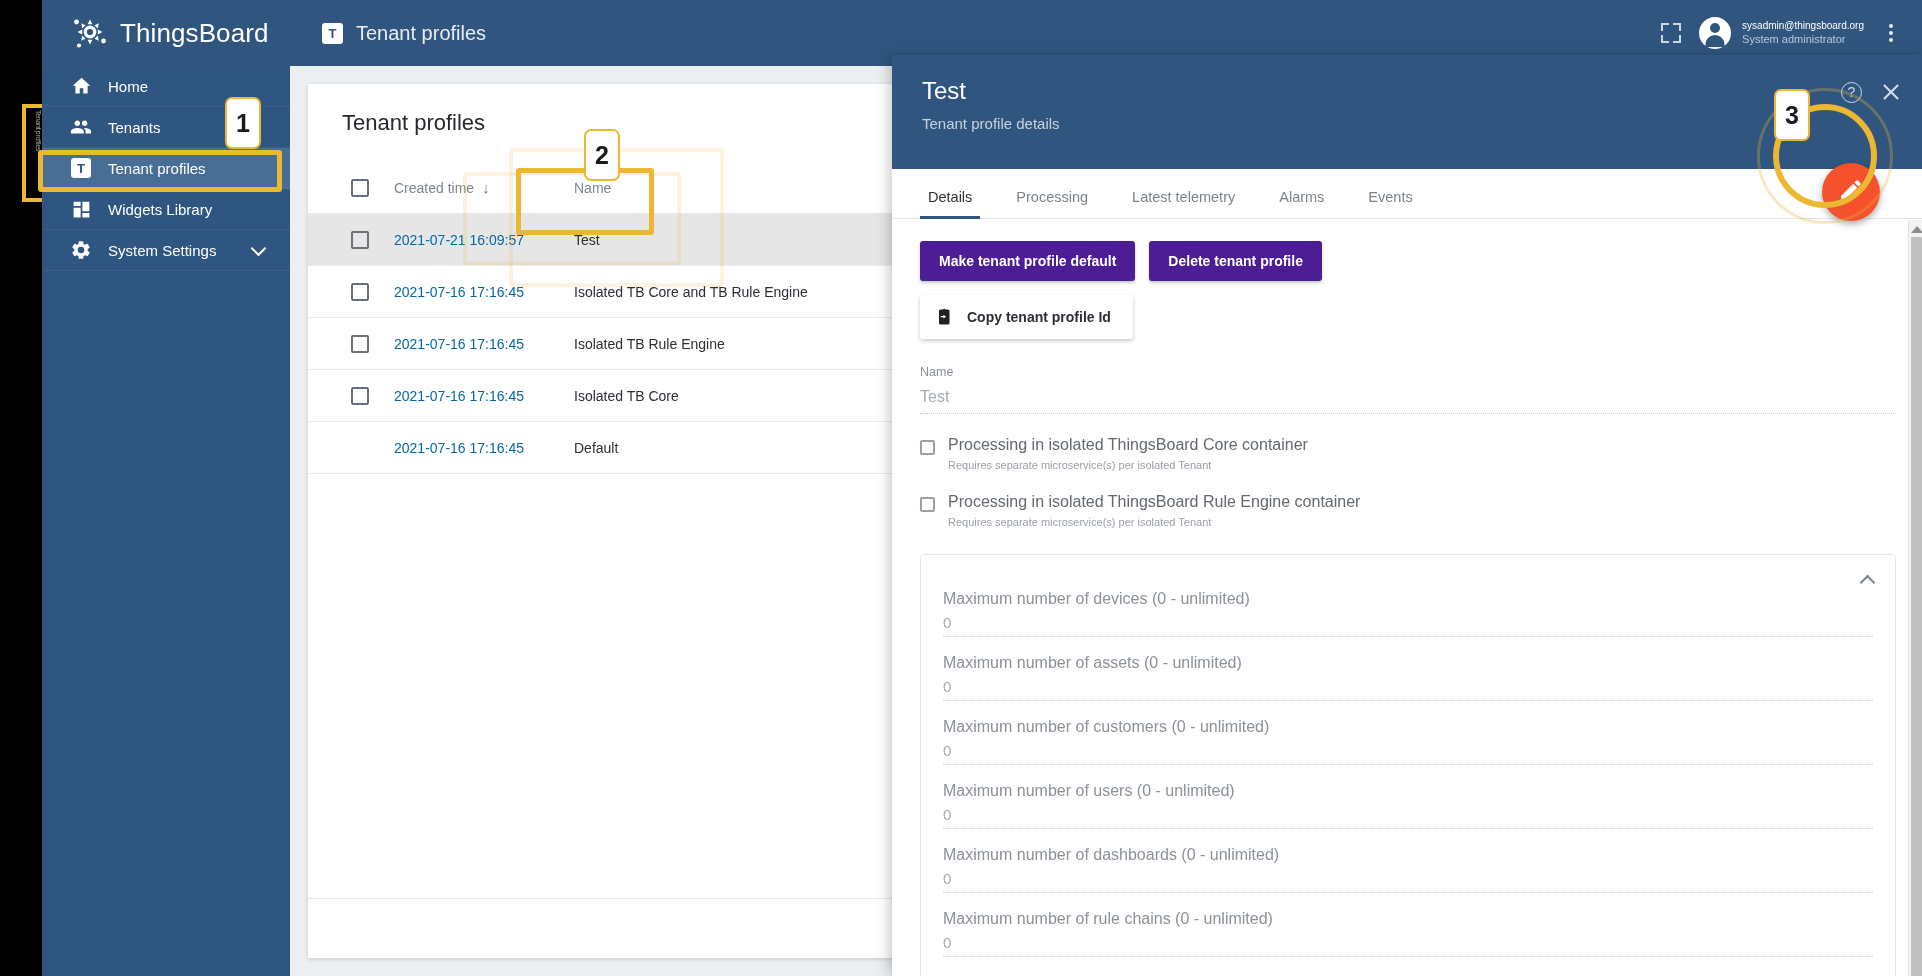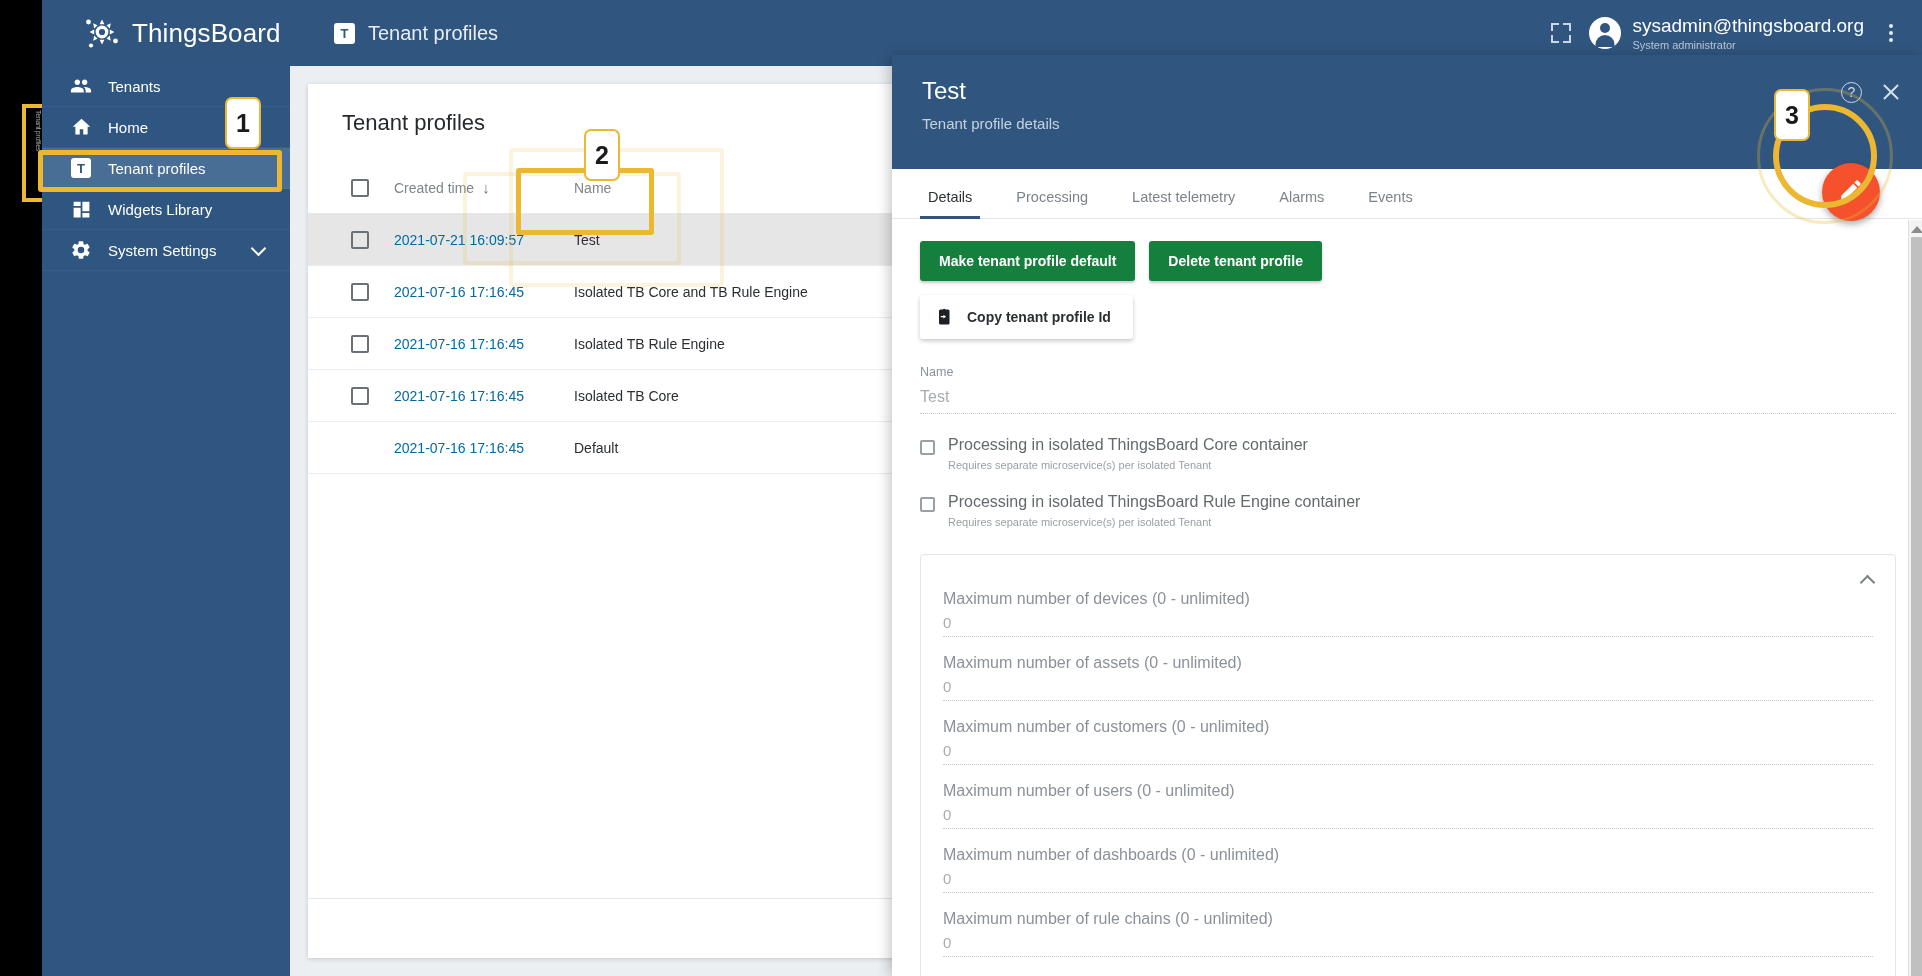--- a/index.html
+++ b/index.html
@@ -19,21 +19,21 @@
     background: #eceff1; overflow: hidden;
   }
 
   
   #topbar {
     position: absolute; left: 0; top: 0; width: 1880px; height: 66px;
     background: #305680; display: flex; align-items: center;
   }
   #logo-block {
     width: 248px; height: 66px; display: flex; align-items: center;
-    padding-left: 28px; gap: 10px; flex-shrink: 0; margin-left: 12px;
+    padding-left: 28px; gap: 10px; flex-shrink: 0;
   }
   #logo-mark { width: 40px; height: 40px; flex-shrink: 0; }
   #logo-text {
     color: #ffffff; font-size: 26px; letter-spacing: .1px; white-space: nowrap;
   }
   #toolbar-title {
     display: flex; align-items: center; gap: 13px; padding-left: 32px;
     flex: 1;
   }
   .tb-chip {
@@ -62,21 +62,21 @@
   }
   #avatar::before {
     content: ''; position: absolute; left: 50%; top: 6px; transform: translateX(-50%);
     width: 10px; height: 10px; border-radius: 50%; background: #305680;
   }
   #avatar::after {
     content: ''; position: absolute; left: 50%; top: 18px; transform: translateX(-50%);
     width: 19px; height: 12px; border-radius: 10px 10px 0 0; background: #305680;
   }
   #acct-lines { display: flex; flex-direction: column; line-height: 1.28; }
-  #acct-lines .l1 { color: #ffffff; font-size: 19px; }
+  #acct-lines .l1 { color: #ffffff; font-size: 10px; }
   #acct-lines .l2 { color: #b9c7d6; font-size: 11px; }
   .ic-kebab { width: 18px; height: 22px; display: flex; flex-direction: column;
     align-items: center; justify-content: center; gap: 3px; }
   .ic-kebab b { width: 4px; height: 4px; border-radius: 50%; background: #e3eaf1; display:block; }
 
   
   #sidebar {
     position: absolute; left: 0; top: 66px; width: 248px; height: 910px;
     background: #2f5680;
   }
@@ -154,21 +154,21 @@
     padding: 0 22px 13px 22px; font-size: 14.5px; color:#7c838b; position:relative;
   }
   .dtab.active { color:#2f3237; }
   .dtab.active::after {
     content:''; position:absolute; left:14px; right:14px; bottom:-1px; height:3px; background:#305680;
   }
 
   #dbody { padding: 22px 28px 0 28px; height: 757px; overflow: hidden; position:relative; }
   .btn-row { display:flex; gap: 14px; }
   .btn-primary {
-    background:#15803d; color:#fff; border:none; font-size: 14px; font-weight: bold;
+    background:#4c1d95; color:#fff; border:none; font-size: 14px; font-weight: bold;
     padding: 12px 19px; border-radius: 3px; box-shadow: 0 2px 3px rgba(0,0,0,.22);
     font-family: "Liberation Sans", sans-serif; white-space:nowrap;
   }
   .btn-white {
     margin-top: 14px; background:#fff; color:#2b2f34; border:none; font-size:14px; font-weight:bold;
     padding: 12px 22px 12px 16px; border-radius: 3px; box-shadow: 0 2px 4px rgba(0,0,0,.22);
     display:inline-flex; align-items:center; gap: 13px;
     font-family:"Liberation Sans", sans-serif; white-space:nowrap;
   }
   .ic-clip { width:18px;height:20px;flex-shrink:0; }
@@ -327,34 +327,34 @@
             <b></b>
             <b></b>
           </span>
       </div>
     </div>
 
     <div id="sidebar">
 
       <div class="nav-item">
         <span class="nav-ic">
+          <svg viewBox="0 0 24 24" width="21" height="21" fill="#ffffff">
+              <path d="M10 20v-6h4v6h5v-9h3L12 2 2 11h3v9z"></path>
+            </svg>
+        </span>
+        <span class="nlabel">Home</span>
+      </div>
+
+      <div class="nav-item">
+        <span class="nav-ic">
           <svg viewBox="0 0 24 24" width="22" height="22" fill="#ffffff">
               <path d="M16 11c1.66 0 3-1.34 3-3s-1.34-3-3-3-3 1.34-3 3 1.34 3 3 3zm-8 0c1.66 0 3-1.34 3-3S9.66 5 8 5 5 6.34 5 8s1.34 3 3 3zm0 2c-2.33 0-7 1.17-7 3.5V19h14v-2.5C15 14.17 10.33 13 8 13zm8 0c-.29 0-.62.02-.97.05 1.16.84 1.97 1.97 1.97 3.45V19h6v-2.5c0-2.33-4.67-3.5-7-3.5z"></path>
             </svg>
         </span>
         <span class="nlabel">Tenants</span>
-      </div>
-
-      <div class="nav-item">
-        <span class="nav-ic">
-          <svg viewBox="0 0 24 24" width="21" height="21" fill="#ffffff">
-              <path d="M10 20v-6h4v6h5v-9h3L12 2 2 11h3v9z"></path>
-            </svg>
-        </span>
-        <span class="nlabel">Home</span>
       </div>
 
       <div class="nav-item active">
         <span class="nav-ic">
           <span class="tb-chip" style="width:20px;height:20px;">T</span>
         </span>
         <span class="nlabel">Tenant profiles</span>
       </div>
 
       <div class="nav-item">

